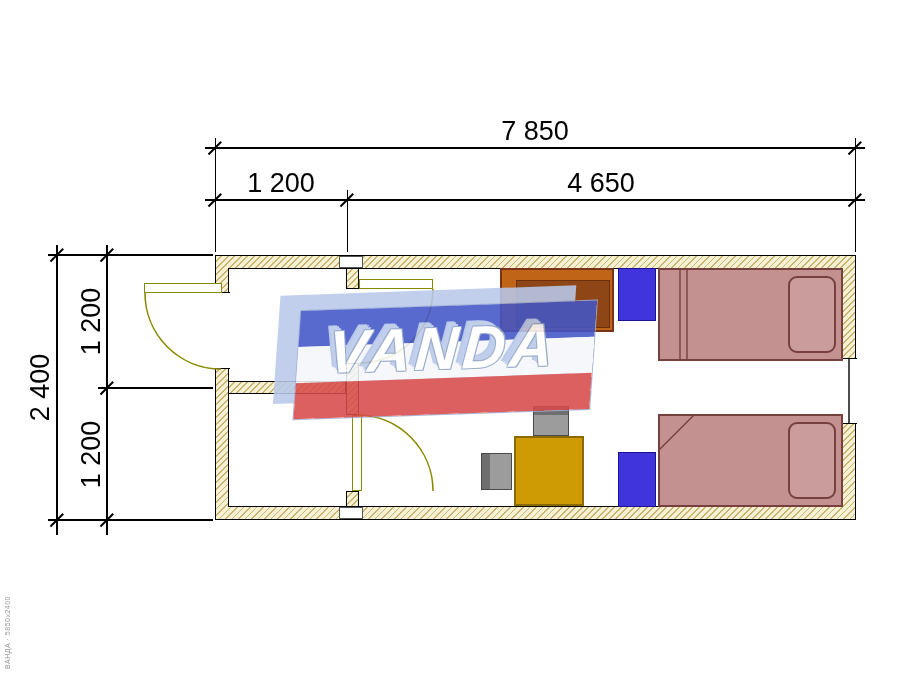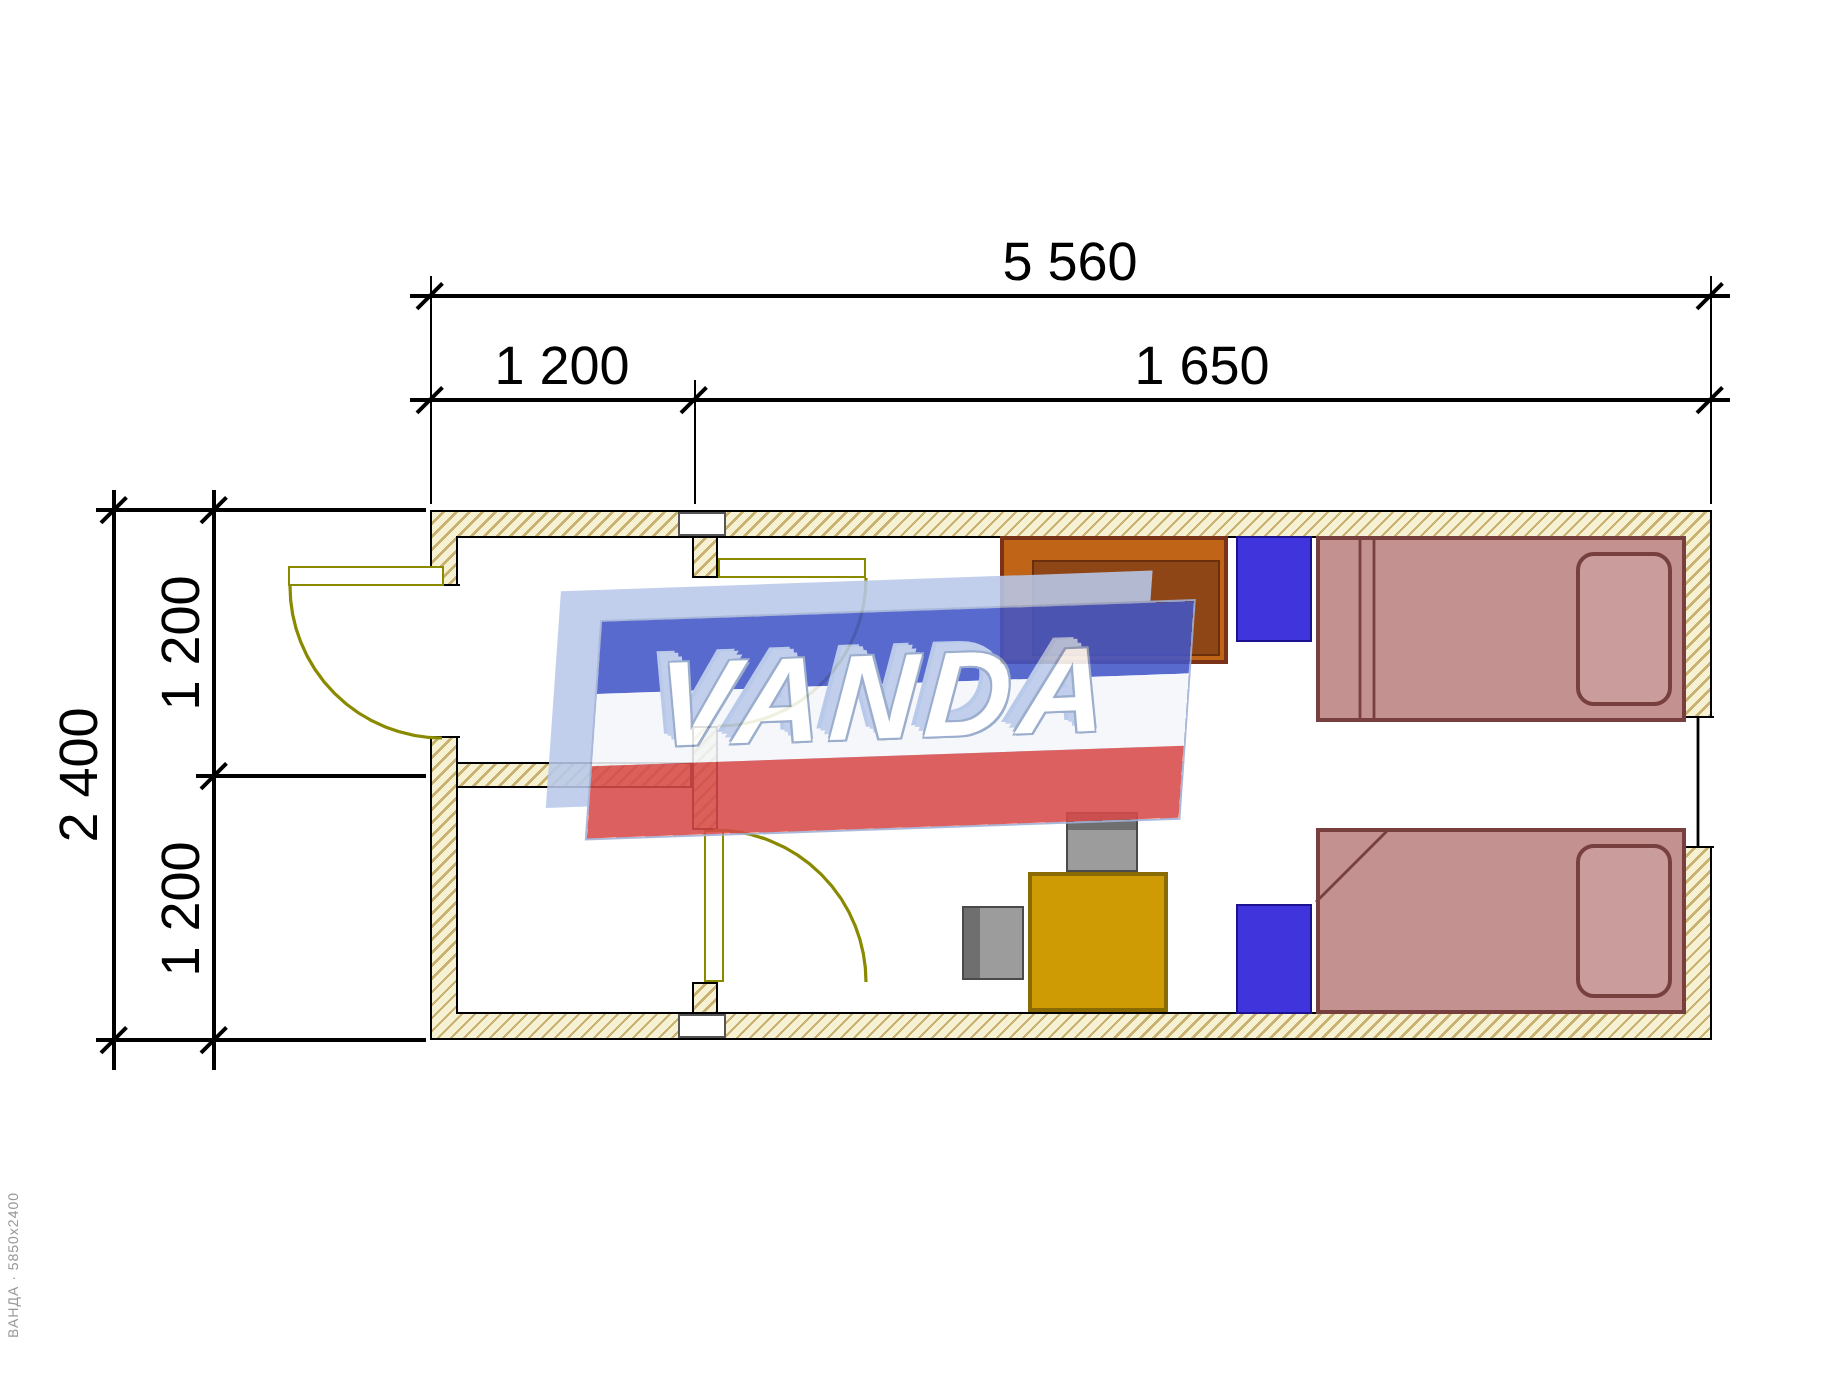--- a/index.html
+++ b/index.html
@@ -26,23 +26,23 @@
   .s-mid { background:#f4f6fa; }
   .s-bot { background:#d84b4b; }
   .wm-text { position:absolute; left:0; top:24px; width:100%; text-align:center; font-style:italic; font-weight:900; font-size:60px; letter-spacing:4px; color:#fff; transform:skewX(-6deg);
     text-shadow:-1px -1px 0 #8fa3c8, 1px -1px 0 #8fa3c8, -1px 1px 0 #8fa3c8, 1px 1px 0 #8fa3c8,
                 -3px -3px 0 #b9c9ea, -5px -5px 0 #b9c9ea, -7px -6px 0 #b0c2e8; }
   #fine-print { position:absolute; left:4px; top:596px; writing-mode:vertical-rl; transform:rotate(180deg); font-size:7px; color:#999; z-index:6; letter-spacing:.5px; }
 </style>
 </head>
 <body>
 
-<div class="dim-label" style="left:475px;top:118px;width:120px;">5 560</div>
+<div class="dim-label" style="left:475px;top:118px;width:120px;">7 850</div>
 <div class="dim-label" style="left:221px;top:170px;width:120px;">1 200</div>
-<div class="dim-label" style="left:541px;top:170px;width:120px;">1 650</div>
+<div class="dim-label" style="left:541px;top:170px;width:120px;">4 650</div>
 <div class="dim-label vrot" style="left:-20px;top:374px;width:120px;">2 400</div>
 <div class="dim-label vrot" style="left:31px;top:308px;width:120px;">1 200</div>
 <div class="dim-label vrot" style="left:31px;top:441px;width:120px;">1 200</div>
 
 <div class="dline dimlayer" style="left:205px;top:147px;width:660px;height:1.5px;"></div>
 <div class="dline dimlayer" style="left:205px;top:199px;width:660px;height:1.5px;"></div>
 <div class="dline dimlayer" style="left:214.5px;top:138px;width:1.5px;height:114px;"></div>
 <div class="dline dimlayer" style="left:854.5px;top:138px;width:1.5px;height:114px;"></div>
 <div class="dline dimlayer" style="left:346.5px;top:190px;width:1.5px;height:62px;"></div>
 

